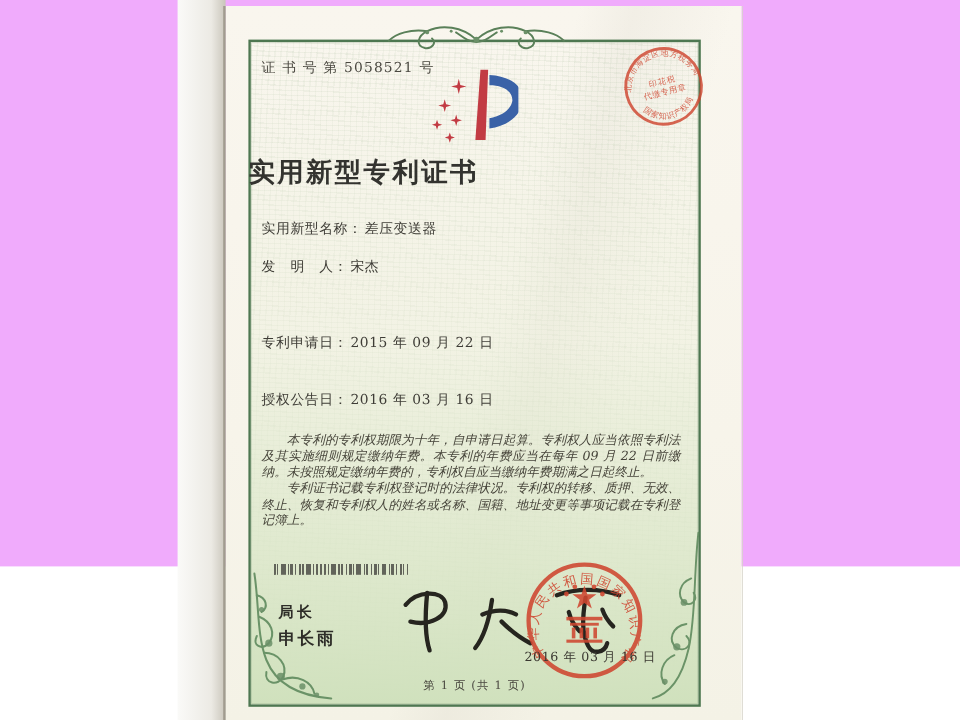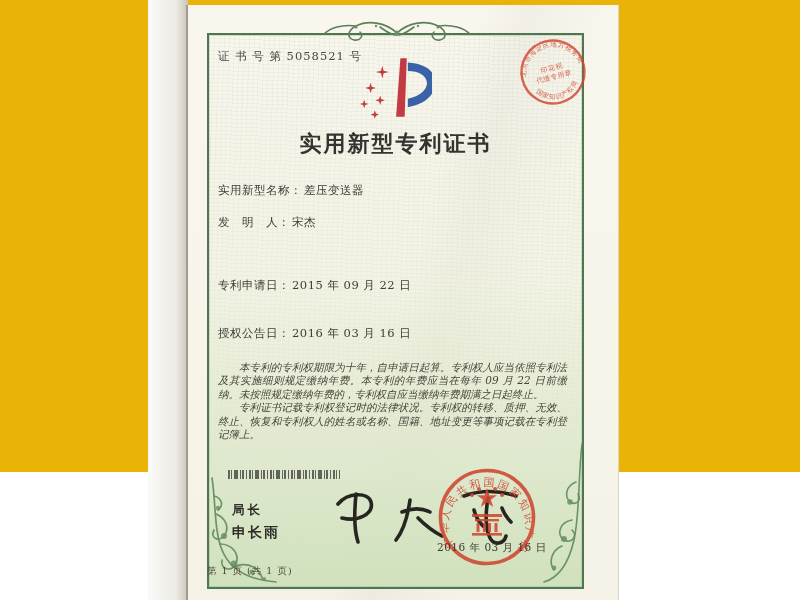--- a/index.html
+++ b/index.html
@@ -1,18 +1,18 @@
 <!DOCTYPE html>
 <html><head>
 <meta charset="utf-8">
 <style>
   * { margin:0; padding:0; box-sizing:border-box; }
   html,body { width:800px; height:600px; overflow:hidden; background:#ffffff;
               font-family:"DejaVu Serif","Liberation Serif",serif; }
-  .stage { position:relative; width:800px; height:472px; background:#eab308; }
+  .stage { position:relative; width:800px; height:472px; background:#f0abfc; }
 
   
   .under-page { position:absolute; left:148px; top:0; width:40px; height:600px;
                 background:linear-gradient(90deg,#fafaf8,#eceae4 70%,#c9c5ba 100%); }
   .paper { position:absolute; left:186px; top:5px; width:432px; height:595px;
            background:linear-gradient(180deg,#f9f6ee 0%,#f7f4ea 60%,#f4f2e6 100%);
            border-left:2px solid #a19c8f; box-shadow:1px 0 0 #d8d5cb; }
   .paper::after { content:""; position:absolute; inset:0; pointer-events:none;
            background:linear-gradient(105deg,transparent 50%,rgba(190,185,170,0.12) 58%,transparent 72%); }
 
@@ -26,21 +26,21 @@
              repeating-linear-gradient(2deg, rgba(140,170,130,0.10) 0 1px, transparent 1px 4px); }
 
   .flourish-top { position:absolute; left:320px; top:18px; width:155px; height:30px; }
   .corner-floral { position:absolute; }
   .floral-bl { left:206px; top:474px; width:78px; height:112px; }
   .floral-br { left:540px; top:442px; width:46px; height:144px; }
 
   
   .cert-number { position:absolute; left:218px; top:49px; font-size:11.5px; color:#4a4840; letter-spacing:1px; }
   .logo { position:absolute; left:356px; top:55px; width:76px; height:66px; }
-  .title { position:absolute; left:207px; top:129px; width:377px; text-align:center;
+  .title { position:absolute; left:207px; top:129px; width:377px; 
            font-size:22px; font-weight:600; letter-spacing:2px; color:#33332f; }
 
   
   .field-row { position:absolute; left:218px; font-size:11.5px; color:#3e3c36; letter-spacing:0.5px; }
   .field-row .val { margin-left:2px; }
   .fr0{top:183px}.fr1{top:215px}.fr2{top:246px}.fr3{top:278px}.fr4{top:310px}.fr5{top:326px}
 
   
   .body-text { position:absolute; left:218px; top:361px; width:349px;
                font-size:10.5px; line-height:13.4px; color:#46443a; font-style:italic;
@@ -60,21 +60,21 @@
                     letter-spacing:2px; color:#2e2d28; }
   .signature { position:absolute; left:318px; top:480px; width:215px; height:72px; }
 
   
   .big-seal { position:absolute; left:432px; top:462px; width:110px; height:110px; opacity:.88; }
   .seal-date { position:absolute; left:437px; top:541px; font-size:10.5px; letter-spacing:0.5px;
                color:#3a3831; z-index:5; }
   .tax-stamp { position:absolute; left:514px; top:33px; width:78px; height:78px; opacity:.82;
                transform:rotate(-14deg); }
 
-  .footer { position:absolute; left:207px; top:565px; width:377px; 
+  .footer { position:absolute; left:207px; top:565px; width:377px; text-align:center;
             font-size:9.5px; color:#4a4840; letter-spacing:1px; }
 </style>
 </head>
 <body>
 
 <div class="stage">
 
   <div class="under-page"></div>
   <div class="paper"></div>
   <div class="frame"></div>

